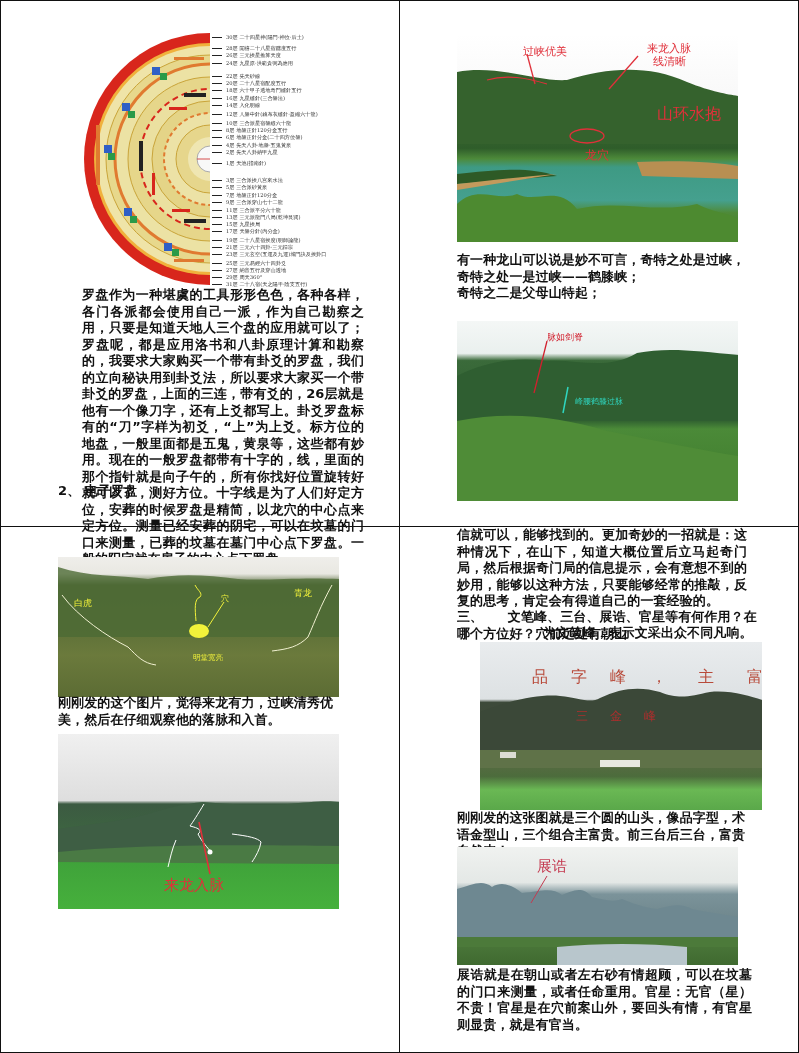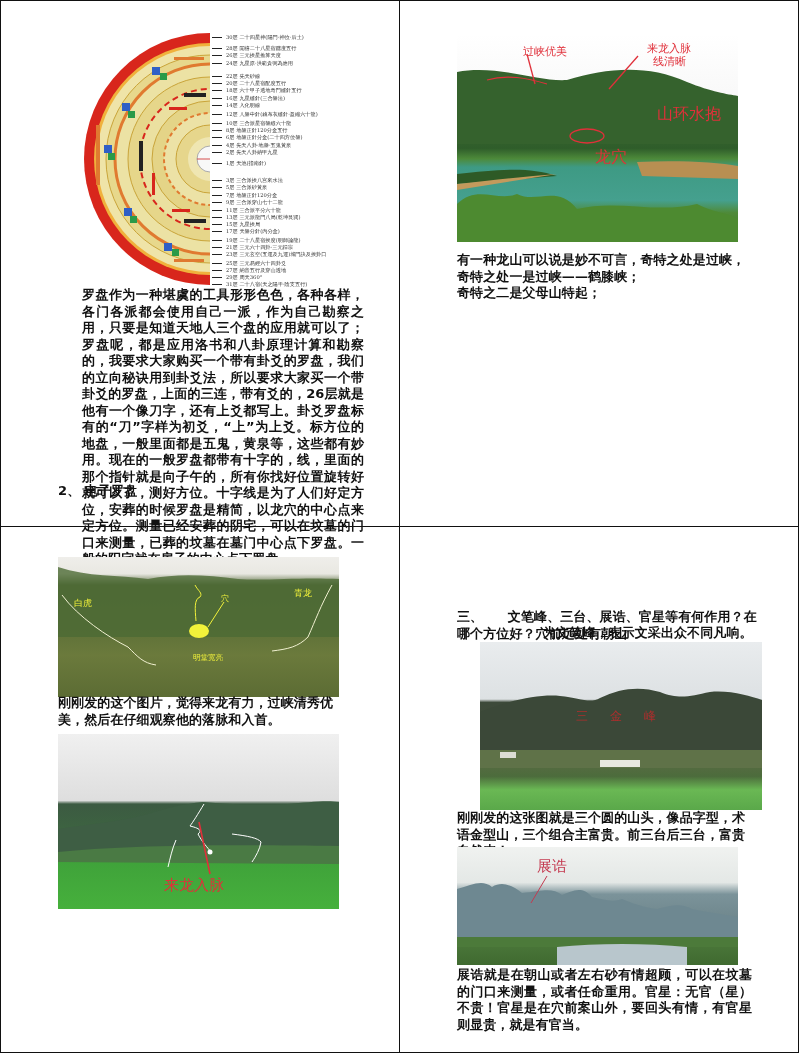--- a/index.html
+++ b/index.html
@@ -120,26 +120,36 @@
       <path d="M0,150 C40,146 70,142 100,140 L0,156 Z" fill="#c39a5c"></path>
       <path d="M30,46 C50,40 70,44 90,50" stroke="#e0303a" stroke-width="1.2" fill="none"></path>
       <line x1="70" y1="20" x2="78" y2="50" stroke="#e0303a" stroke-width="1.3"></line>
       <line x1="181" y1="22" x2="152" y2="55" stroke="#e0303a" stroke-width="1.3"></line>
       <ellipse cx="130" cy="102" rx="17" ry="7" fill="none" stroke="#e0303a" stroke-width="1.3"></ellipse>
       <path d="M0,208 L0,170 C20,150 40,168 60,160 C80,170 100,150 120,175 C160,165 200,180 240,170 C260,180 270,178 281,185 L281,208 Z" fill="#4d8a30"></path>
     </svg>
     <div class="lbl" style="left:66px;top:10px;font-size:11px;color:#e0303a;">过峡优美</div>
     <div class="lbl" style="left:190px;top:8px;font-size:11px;color:#e0303a;line-height:13px;"><span>来龙入脉</span><br><span style="margin-left:6px">线清晰</span></div>
     <div class="lbl" style="left:200px;top:70px;font-size:16px;color:#e0303a;">山环水抱</div>
-    <div class="lbl" style="left:138px;top:113px;font-size:16px;color:#e0303a;">龙穴</div>
+    <div class="lbl" style="left:128px;top:113px;font-size:12px;color:#e0303a;">龙穴</div>
   </div>
   <div class="txt" style="left:57px;top:252px;width:290px;line-height:16.5px;">
     <p>有一种龙山可以说是妙不可言，奇特之处是过峡，</p>
     <p>奇特之处一是过峡——鹤膝峡；</p>
     <p>奇特之二是父母山特起；</p>
+  </div>
+  <div class="photo" style="left:57px;top:321px;width:281px;height:180px;background:linear-gradient(#f4f7f6 0%,#eaf0ee 18%,#3a6a3a 22%,#2f5f30 55%,#4b8a38 60%,#3e7a2c 100%);">
+    <svg width="281" height="180" style="position:absolute;left:0;top:0">
+      <path d="M0,55 C30,40 60,36 90,40 C120,38 150,50 180,32 C210,26 240,30 281,34 L281,100 L0,100 Z" fill="#2f5e31"></path>
+      <path d="M0,100 C50,90 100,95 150,110 C200,120 250,130 281,135 L281,180 L0,180 Z" fill="#4f8c37"></path>
+      <line x1="90" y1="20" x2="77" y2="72" stroke="#d2202e" stroke-width="1.3"></line>
+      <line x1="111" y1="66" x2="106" y2="92" stroke="#2fd6c0" stroke-width="1.5"></line>
+    </svg>
+    <div class="lbl" style="left:90px;top:10px;font-size:9px;color:#d2202e;font-family:'DejaVu Serif',serif;">脉如剑脊</div>
+    <div class="lbl" style="left:118px;top:75px;font-size:8px;color:#2fd6c0;">峰腰鹤膝过脉</div>
   </div>
 </div>
 
 <div class="page p3">
   <div class="photo" style="left:58px;top:30px;width:281px;height:140px;background:linear-gradient(#efeeea 0%,#e9e8e2 12%,#556a3a 20%,#5c7038 50%,#6b7a3c 70%,#5c6c34 100%);">
     <svg width="281" height="140" style="position:absolute;left:0;top:0">
       <path d="M0,10 C30,20 60,18 90,22 C120,16 150,18 180,22 C210,24 240,20 281,22 L281,80 L0,80 Z" fill="#4c6a34" opacity="0.8"></path>
       <path d="M4,38 C20,60 50,80 70,90 C80,100 85,106 98,108" stroke="#f0f0d0" stroke-width="1" fill="none"></path>
       <path d="M274,28 C262,50 258,62 250,80 C240,90 230,92 214,94" stroke="#f0f0d0" stroke-width="1" fill="none"></path>
       <path d="M137,28 C140,34 145,36 142,40 C136,42 137,52 138,64" stroke="#f2f23a" stroke-width="1" fill="none"></path>
@@ -160,32 +170,36 @@
       <path d="M118,106 C114,115 112,125 110,133" stroke="#fff" stroke-width="1" fill="none"></path>
       <path d="M174,100 C190,102 200,104 203,108 C202,115 198,122 194,128" stroke="#fff" stroke-width="1" fill="none"></path>
       <line x1="141" y1="88" x2="152" y2="140" stroke="#e0303a" stroke-width="1.6"></line>
       <circle cx="152" cy="118" r="2.5" fill="#fff"></circle>
     </svg>
     <div class="lbl" style="left:106px;top:142px;font-size:15px;color:#e0303a;">来龙入脉</div>
   </div>
 </div>
 
 <div class="page p4">
+  <div class="txt" style="left:57px;top:0px;width:290px;text-align:justify;">信就可以，能够找到的。更加奇妙的一招就是：这种情况下，在山下，知道大概位置后立马起奇门局，然后根据奇门局的信息提示，会有意想不到的妙用，能够以这种方法，只要能够经常的推敲，反复的思考，肯定会有得道自己的一套经验的。</div>
   <div class="txt" style="left:57px;top:82px;width:300px;">
     <span>三、</span>
     <span style="margin-left:20px">文笔峰、三台、展诰、官星等有何作用？在哪个方位好？穴前远处有朝山</span>
   </div>
   <div class="txt" style="left:143px;top:98px;">为文笔峰，表示文采出众不同凡响。</div>
   <div class="photo" style="left:80px;top:115px;width:282px;height:168px;background:linear-gradient(#e9ecee 0%,#dde1e3 34%,#3d4a3a 36%,#414a38 62%,#5a6a44 70%,#4c6c3c 80%,#6ab854 88%,#5aa84a 100%);">
     <svg width="282" height="168" style="position:absolute;left:0;top:0">
       <path d="M0,70 C30,58 60,52 80,54 C100,56 110,62 120,56 C140,46 160,44 180,50 C200,58 210,54 230,50 C250,48 270,54 282,58 L282,110 L0,110 Z" fill="#3b4838"></path>
       <rect x="0" y="108" width="282" height="18" fill="#5f7248"></rect>
       <rect x="120" y="118" width="40" height="7" fill="#e8e8e0"></rect>
       <rect x="20" y="110" width="16" height="6" fill="#dcdcd4"></rect>
     </svg>
+    <div class="lbl" style="left:52px;top:25px;font-size:16px;color:#b84a3a;letter-spacing:3px;">
+      <span>品</span><span style="margin-left:20px">字</span><span style="margin-left:20px">峰</span><span style="margin-left:22px">，</span><span style="margin-left:28px">主</span><span style="margin-left:30px">富</span>
+    </div>
     <div class="lbl" style="left:96px;top:66px;font-size:12px;color:#c8282a;opacity:0.8;">
       <span>三</span><span style="margin-left:22px">金</span><span style="margin-left:22px">峰</span>
     </div>
   </div>
   <div class="txt" style="left:57px;top:283px;width:300px;">刚刚发的这张图就是三个圆的山头，像品字型，术语金型山，三个组合主富贵。前三台后三台，富贵自然来！</div>
   <div class="photo" style="left:57px;top:320px;width:281px;height:118px;background:linear-gradient(#f0f2f0 0%,#e4e8e6 30%,#7b939a 40%,#6a8288 70%,#4e7a3c 76%,#3f6a30 100%);">
     <svg width="281" height="118" style="position:absolute;left:0;top:0">
       <path d="M0,42 C15,38 25,32 35,40 C45,34 55,38 65,46 C85,44 95,40 105,48 C115,44 125,38 135,50 C145,52 155,56 165,52 C175,56 185,60 200,62 C215,58 225,56 235,62 C255,66 270,68 281,70 L281,92 L0,92 Z" fill="#6e8891"></path>
       <rect x="0" y="90" width="281" height="10" fill="#4c7a3a"></rect>
       <path d="M100,100 C140,96 190,96 230,100 L230,118 L100,118 Z" fill="#b8c6cc"></path>

